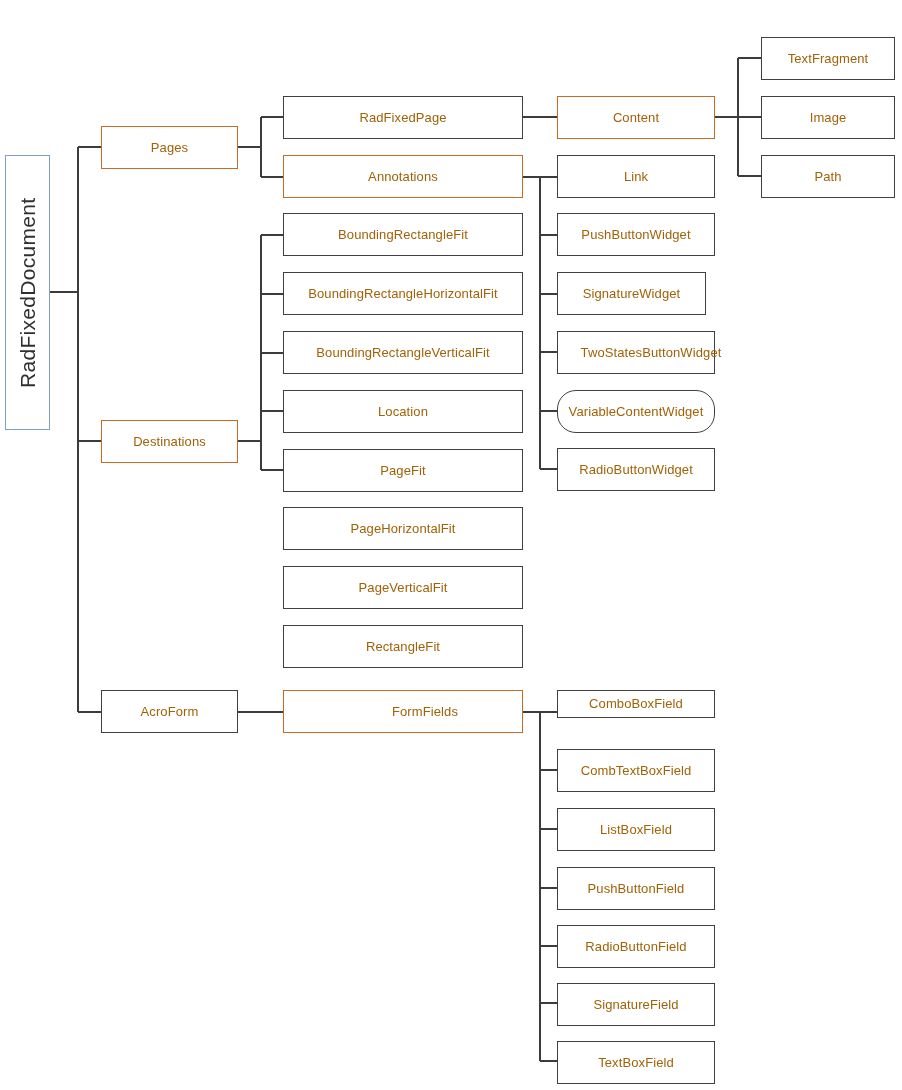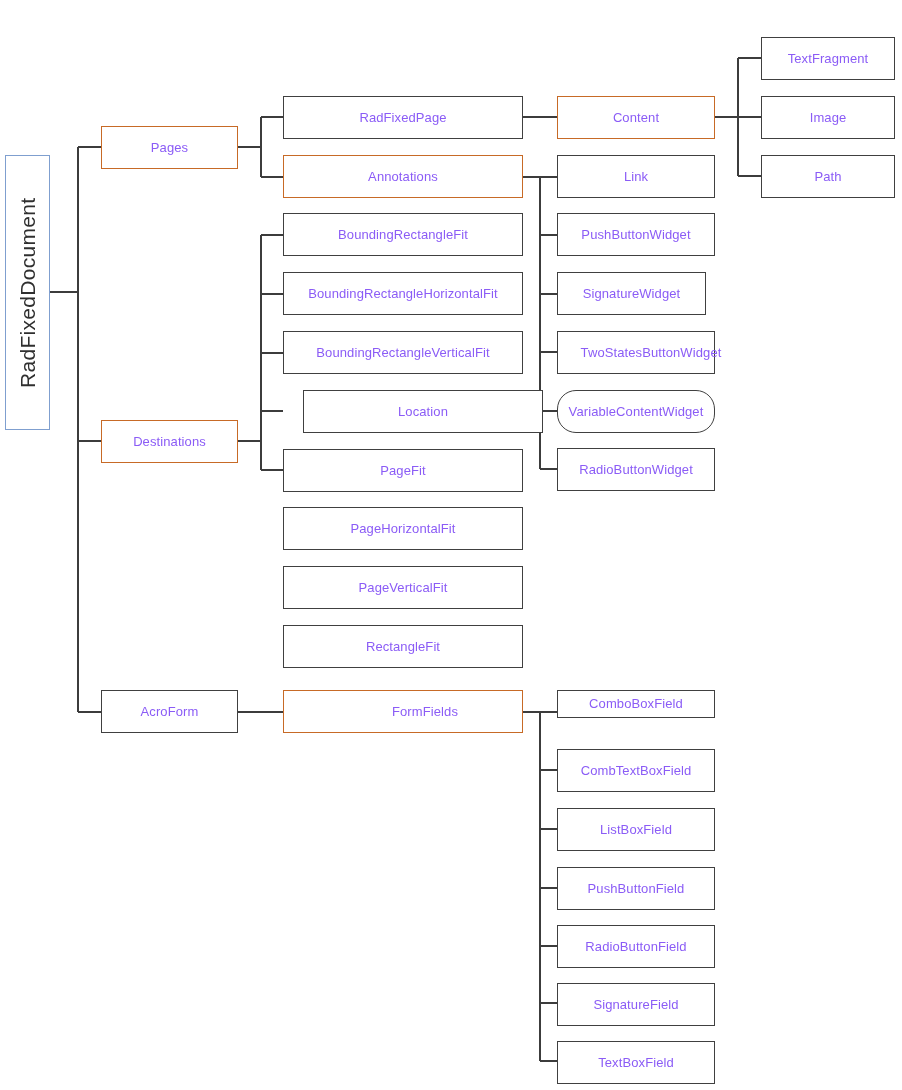--- a/index.html
+++ b/index.html
@@ -26,21 +26,21 @@
   }
   .node {
     position: absolute;
     box-sizing: border-box;
     background: #ffffff;
     border: 1px solid #404040;
     display: flex;
     align-items: center;
     justify-content: center;
     text-align: center;
-    color: #8b5cf6;
+    color: #a16207;
     font-size: 13px;
     line-height: 1.2;
     letter-spacing: 0.1px;
     z-index: 2;
   }
   .node.orange {
     border-color: #c76a26;
   }
   .node.blue {
     border-color: #7f9fcf;
@@ -175,21 +175,21 @@
 
   <div class="node" style="left:283px; top:213px; width:240px; height:43px;">
     <span class="lbl">BoundingRectangleFit</span>
   </div>
   <div class="node" style="left:283px; top:272px; width:240px; height:43px;">
     <span class="lbl">BoundingRectangleHorizontalFit</span>
   </div>
   <div class="node" style="left:283px; top:331px; width:240px; height:43px;">
     <span class="lbl">BoundingRectangleVerticalFit</span>
   </div>
-  <div class="node" style="left:283px; top:390px; width:240px; height:43px;margin-left:20px;">
+  <div class="node" style="left:283px; top:390px; width:240px; height:43px;">
     <span class="lbl">Location</span>
   </div>
   <div class="node" style="left:283px; top:449px; width:240px; height:43px;">
     <span class="lbl">PageFit</span>
   </div>
   <div class="node" style="left:283px; top:507px; width:240px; height:43px;">
     <span class="lbl">PageHorizontalFit</span>
   </div>
   <div class="node" style="left:283px; top:566px; width:240px; height:43px;">
     <span class="lbl">PageVerticalFit</span>

